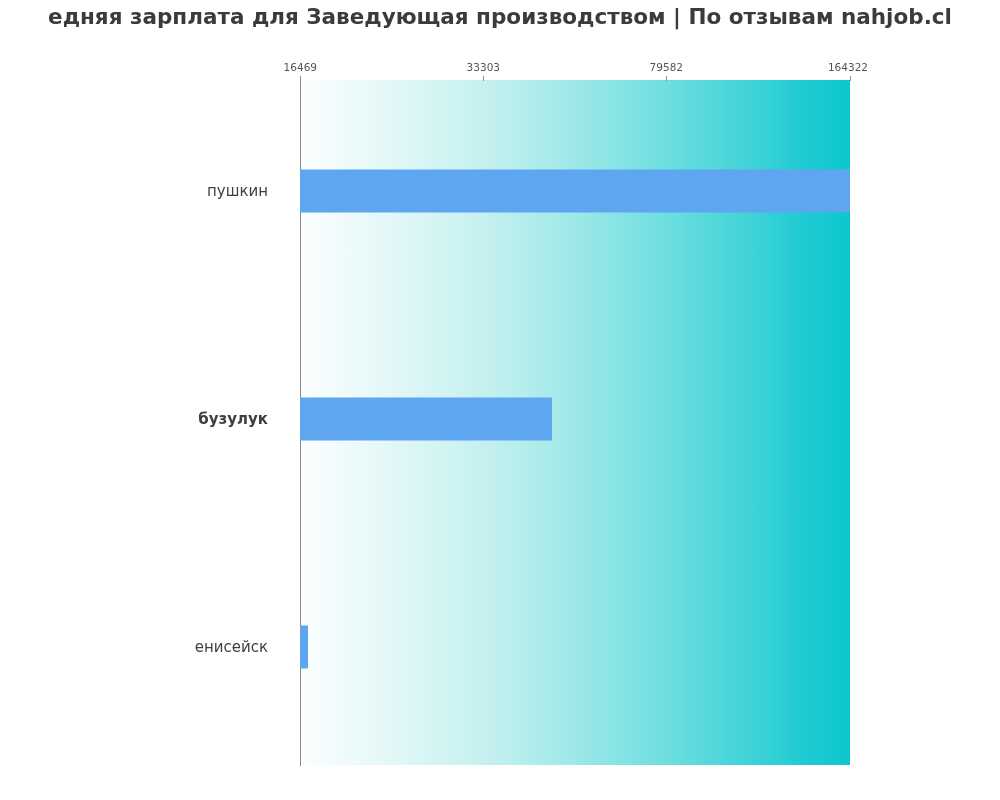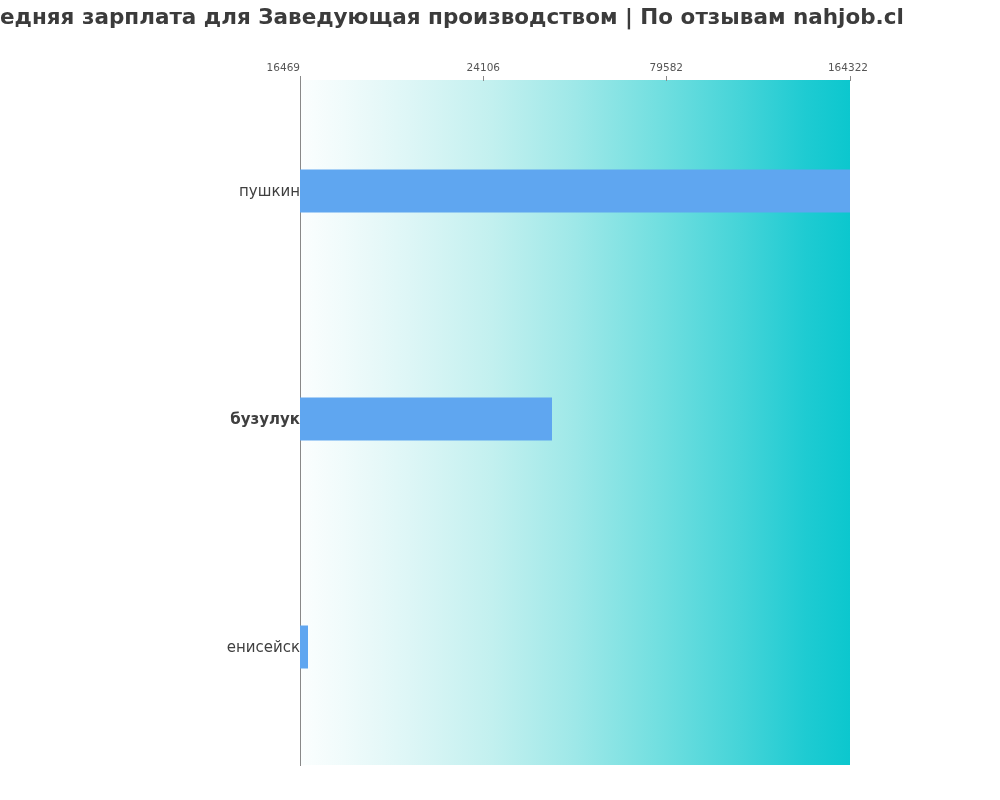--- a/index.html
+++ b/index.html
@@ -14,21 +14,21 @@
     overflow: hidden;
     font-family: "DejaVu Sans", sans-serif;
     position: relative;
   }
 
   
   #chart-title {
     position: absolute;
     top: 0px;
     left: 0px;
-    width: 824px;
+    width: 1000px;
     height: 34px;
     line-height: 34px;
     text-align: center;
     font-family: "DejaVu Sans", sans-serif;
     font-weight: bold;
     font-size: 21.5px;
     color: #3b3b3b;
     white-space: nowrap;
     overflow: visible;
     letter-spacing: 0px;
@@ -81,21 +81,21 @@
     position: absolute;
     top: 76px;
     width: 1px;
     height: 5px;
     background: #8a8a8a;
   }
 
   
   .ycat-label {
     position: absolute;
-    right: 700px;          
+    right: 732px;          
     font-family: "DejaVu Sans", sans-serif;
     font-size: 15px;
     color: #3f3f3f;
     white-space: nowrap;
     text-align: right;
     transform: translateY(-50%);
   }
 
   
   .bar {
@@ -109,24 +109,24 @@
 
 <div id="chart-title">едняя зарплата для Заведующая производством | По отзывам nahjob.cl</div>
 
 <div id="plot-area">
   <div id="plot-bg"></div>
 </div>
 
 <div id="left-spine"></div>
 
 <div id="xticks">
-  <div class="xtick-label" style="left:300px;">16469</div>
+  <div class="xtick-label" style="left:317px;">16469</div>
   <div class="xtick-mark" style="left:300px;"></div>
 
-  <div class="xtick-label" style="left:500px;">24106</div>
+  <div class="xtick-label" style="left:500px;">33303</div>
   <div class="xtick-mark" style="left:483px;"></div>
 
   <div class="xtick-label" style="left:683px;">79582</div>
   <div class="xtick-mark" style="left:666px;"></div>
 
   <div class="xtick-label" style="left:868px;">164322</div>
   <div class="xtick-mark" style="left:850px;"></div>
 </div>
 
 <div id="ylabels">

